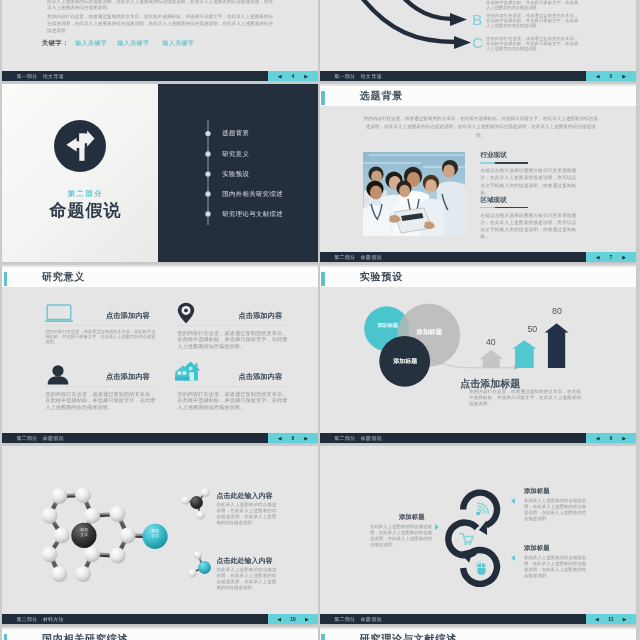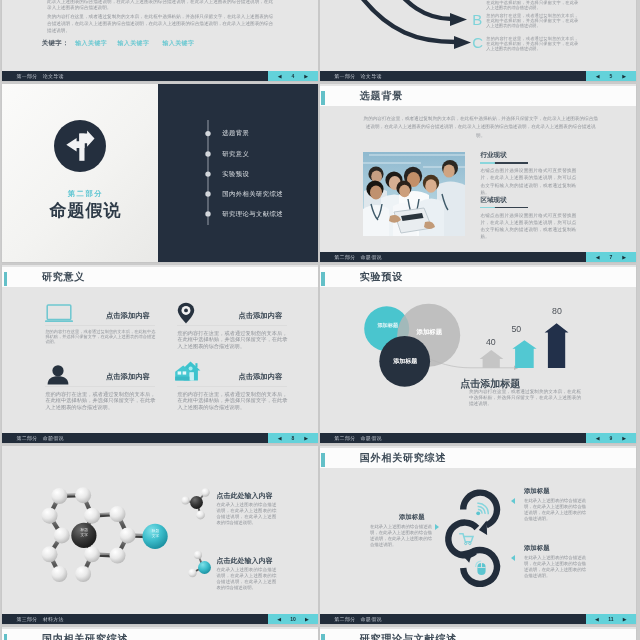--- a/index.html
+++ b/index.html
@@ -281,21 +281,21 @@
         <circle cx="84.7" cy="74.3" r="25.4" fill="#26313f"></circle>
 
         <path d="M171.3 63.1 L183.4 71.9 L179.8 71.9 L179.8 80.9 L162.6 80.9 L162.6 71.9 L159.6 71.9 Z" fill="#c5c5c5"></path>
         <path d="M204.4 53.2 L216.6 61.8 L213.7 61.8 L213.7 80.9 L195.1 80.9 L195.1 61.8 L192.4 61.8 Z" fill="#52c8d2"></path>
         <path d="M236.6 36.3 L248.5 45.6 L245.2 45.6 L245.2 80.9 L227.9 80.9 L227.9 45.6 L224.6 45.6 Z" fill="#22304a"></path>
       </svg>
       <div style="position:absolute;left:56.5px;top:35px;width:22px;text-align:center;font-size:5.2px;color:#e8f7f9;font-weight:bold">添加标题</div>
       <div style="position:absolute;left:95px;top:41px;width:28px;text-align:center;font-size:6.4px;color:#ffffff;font-weight:bold">添加标题</div>
       <div style="position:absolute;left:70px;top:70px;width:30px;text-align:center;font-size:6px;color:#ffffff;font-weight:bold">添加标题</div>
       <div style="position:absolute;left:160.5px;top:51.3px;width:20px;text-align:center;font-size:8.8px;color:#4d5259;line-height:1">40</div>
-      <div style="position:absolute;left:186px;top:38.3px;width:20px;text-align:center;font-size:8.8px;color:#4d5259;line-height:1">50</div>
+      <div style="position:absolute;left:202px;top:38.3px;width:20px;text-align:center;font-size:8.8px;color:#4d5259;line-height:1">50</div>
       <div style="position:absolute;left:226.7px;top:20.3px;width:20px;text-align:center;font-size:8.8px;color:#4d5259;line-height:1">80</div>
       <div class="ph-head" style="left:140px;top:90px;font-size:10px">点击添加标题</div>
       <div class="txt" style="left:148.7px;top:102px;width:112px;line-height:6.3px;font-size:4.6px">您的内容打在这里，或者通过复制您的文本后，在此框中选择粘贴，并选择只保留文字，在此录入上述图表的描述说明。</div>
     </div>
     <div class="sfoot">
       <div class="flabel"><span>第二部分</span>&nbsp;&nbsp;&nbsp;<span>命题假说</span></div>
       <div class="fnav">
         <i>◀</i>
         <i class="fnum">9</i>
         <i>▶</i>
@@ -403,24 +403,20 @@
         <i>◀</i>
         <i class="fnum">10</i>
         <i>▶</i>
       </div>
     </div>
    </div>
   </div>
 
   <div class="cell" style="left:317.9px;top:543px">
    <div class="slide">
-    <div class="shead">
-      <div class="sbar"></div>
-      <div class="stitle">国外相关研究综述</div>
-    </div>
     <div class="sbody">
       <svg width="315" height="147" viewBox="0 0 315 147" style="position:absolute;left:0;top:0">
         <g fill="none" stroke="#222d3b" stroke-width="6.4" stroke-linecap="butt">
           <path d="M143.2 41.5 A 16.9 16.9 0 1 1 166.4 57.2"></path>
           <path d="M156.9 60.0 A 16.4 16.4 0 1 0 154.8 83.9"></path>
           <path d="M148.8 86.3 A 16.9 16.9 0 1 1 143.2 100.1"></path>
         </g>
         <polygon points="158.9,62.0 166.6,52.6 167.1,67.0" fill="#222d3b"></polygon>
         <polygon points="149.2,94.8 139.5,84.0 153.4,80.8" fill="#222d3b"></polygon>
 

